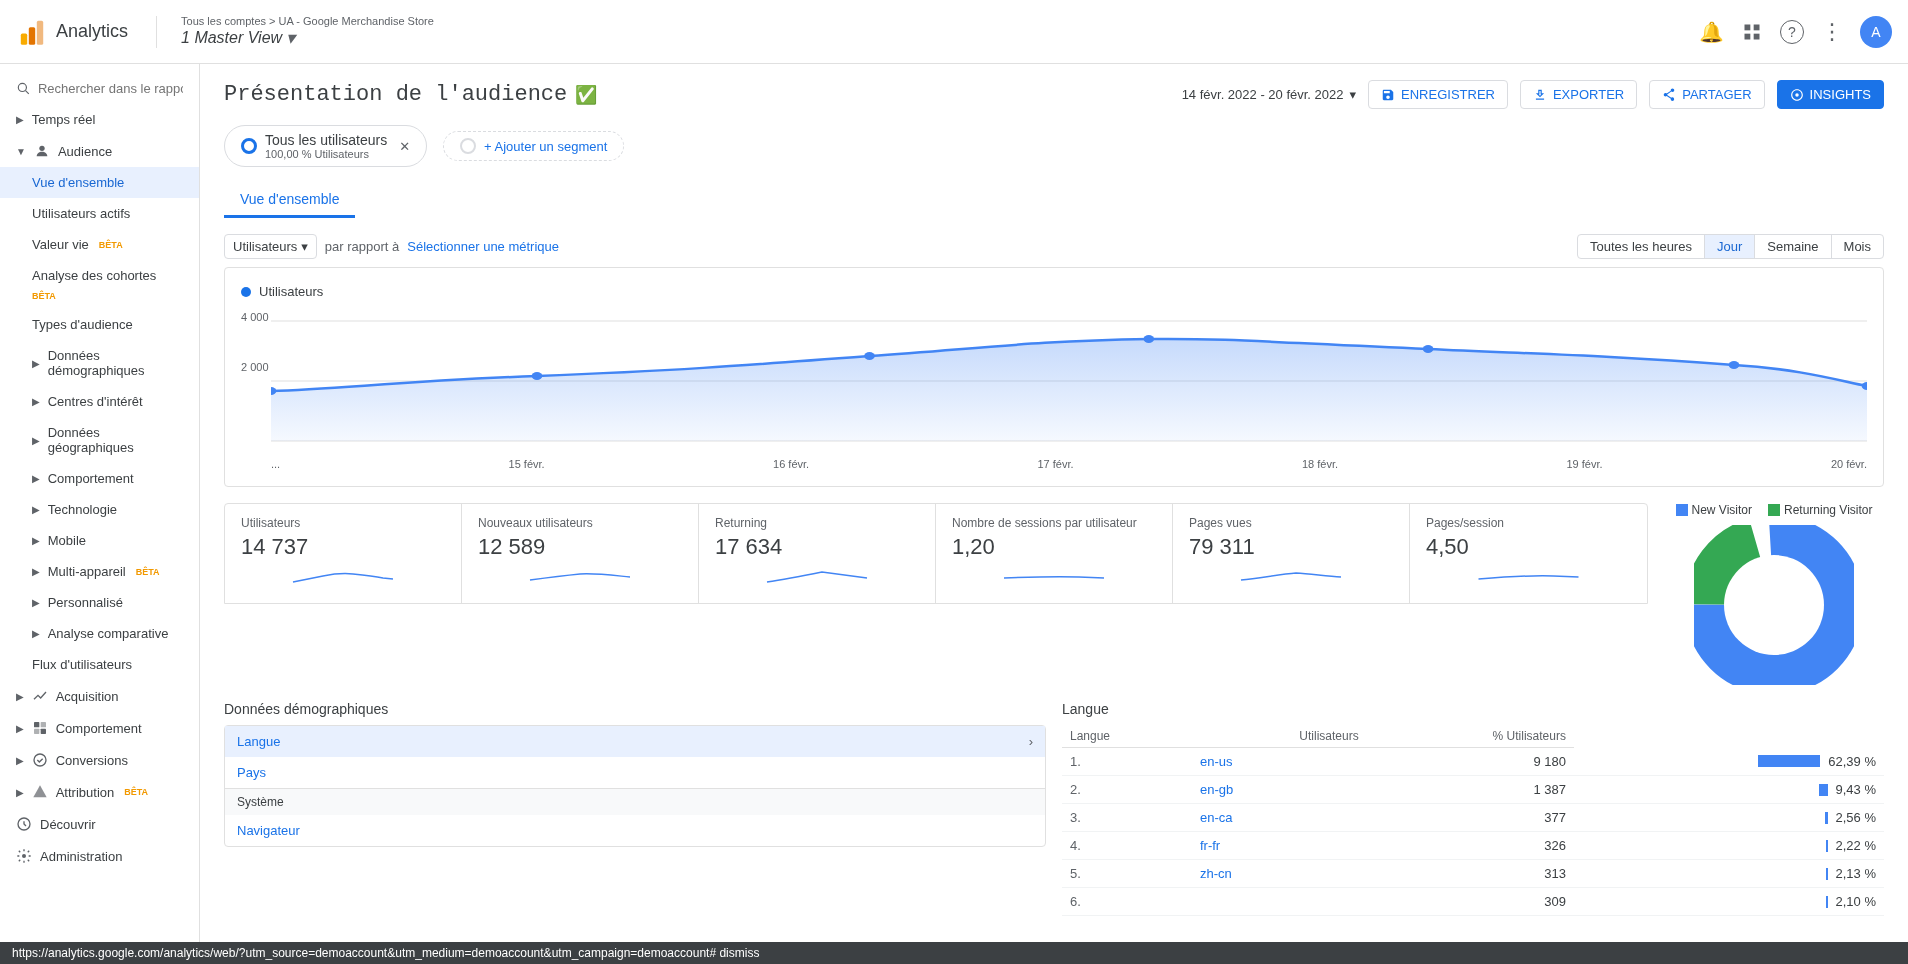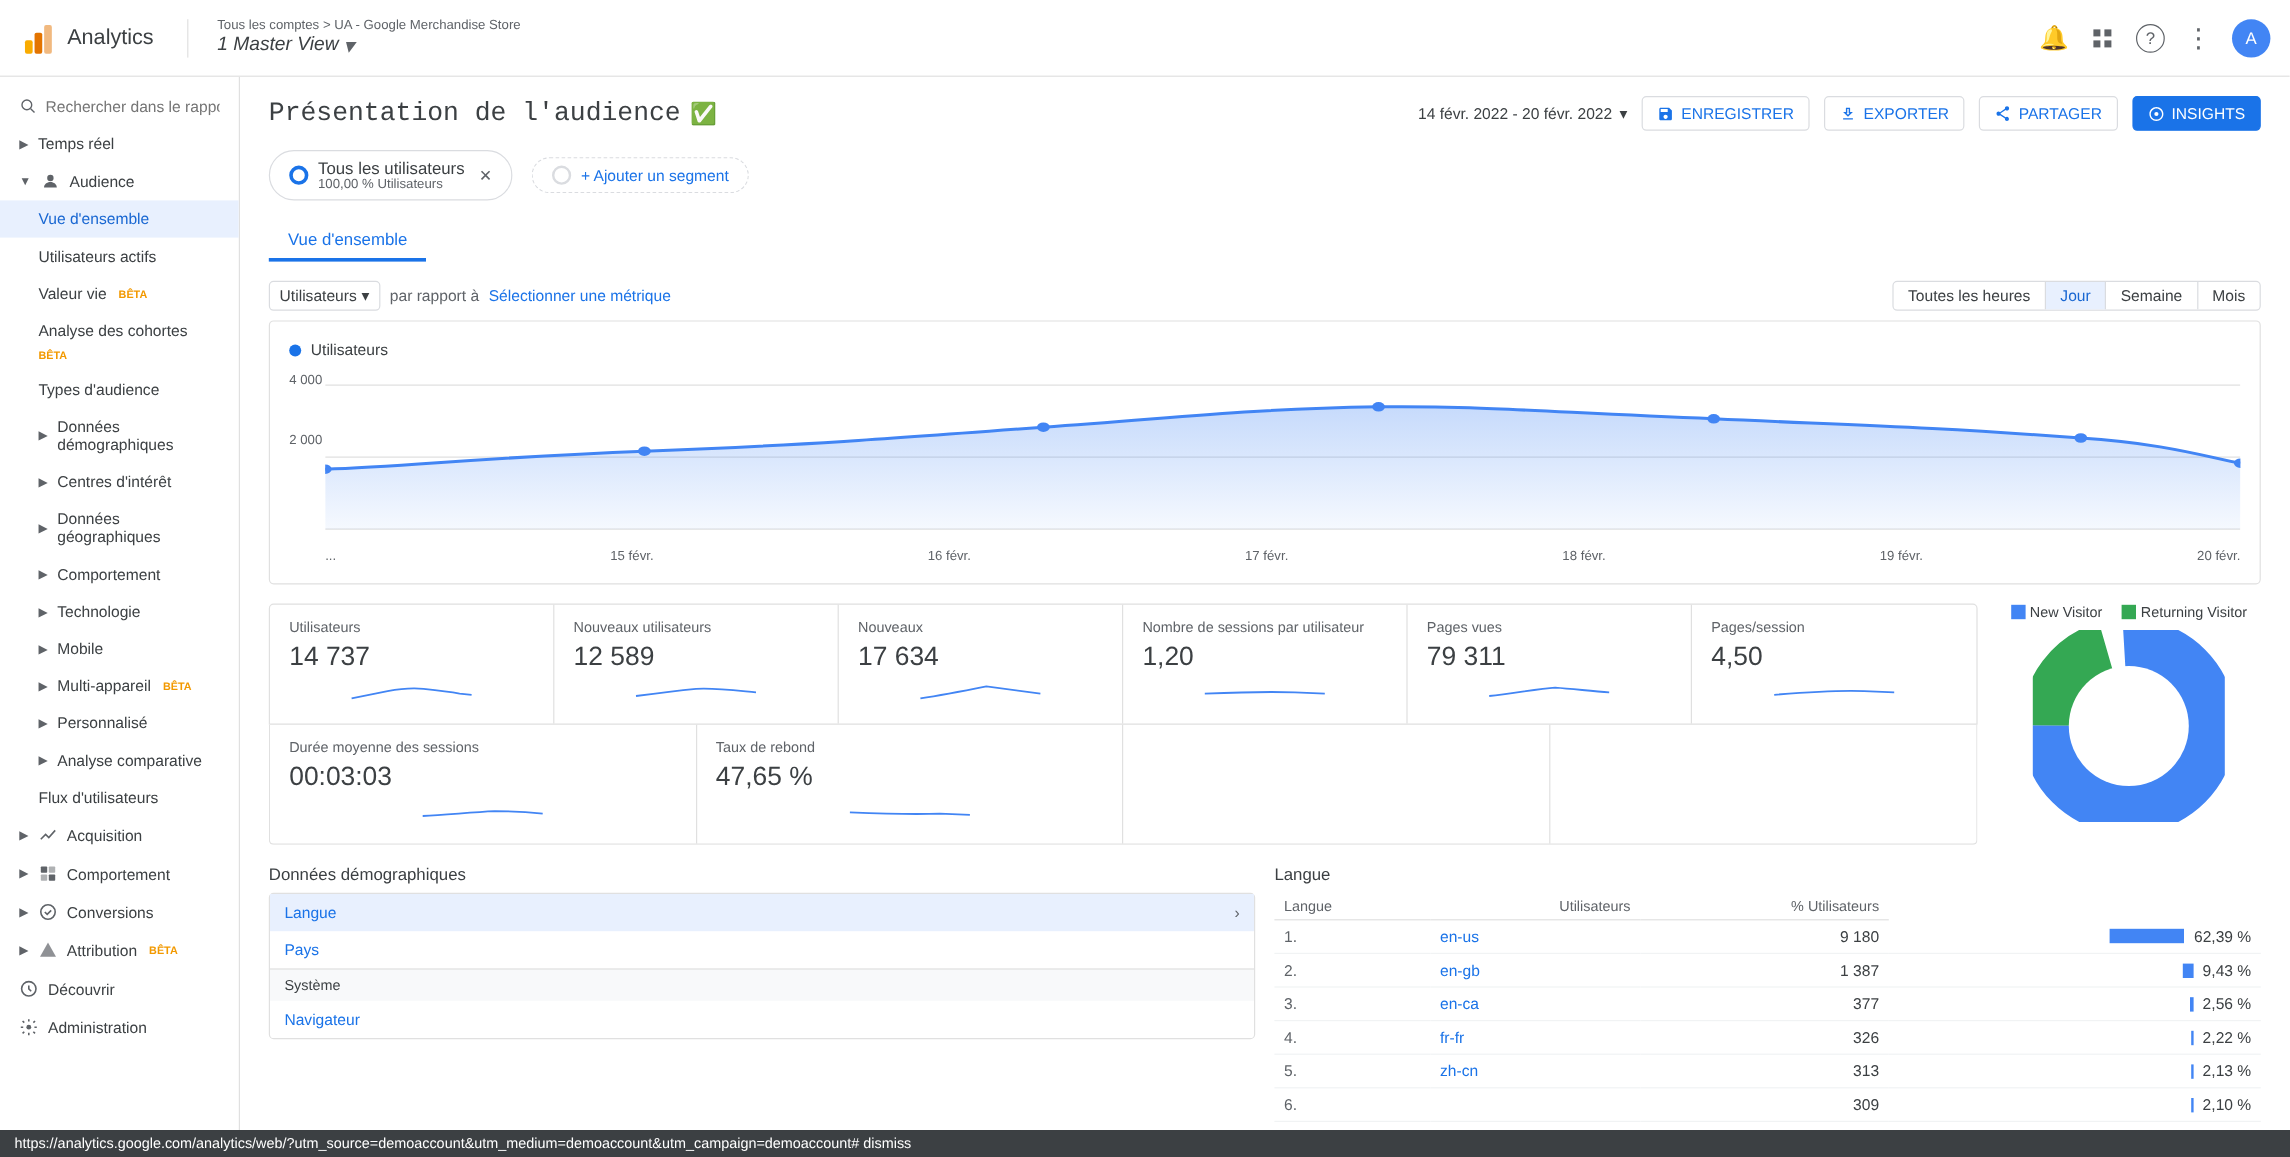--- a/index.html
+++ b/index.html
@@ -408,21 +408,21 @@
               </svg>
           </div>
           <div style="padding:12px 16px; border-right:1px solid #e0e0e0;">
             <div style="font-size:12px; color:#5f6368;">Nouveaux utilisateurs</div>
             <div style="font-size:22px; font-weight:400; color:#3c4043; margin:4px 0;">12 589</div>
             <svg width="100%" height="24" viewBox="0 0 100 24">
                 <path d="M0,16 C15,14 30,12 50,10 C65,9 80,11 100,13" fill="none" stroke="#4285f4" stroke-width="1.5"></path>
               </svg>
           </div>
           <div style="padding:12px 16px; border-right:1px solid #e0e0e0;">
-            <div style="font-size:12px; color:#5f6368;">Nouveaux</div>
+            <div style="font-size:12px; color:#5f6368;">Returning</div>
             <div style="font-size:22px; font-weight:400; color:#3c4043; margin:4px 0;">17 634</div>
             <svg width="100%" height="24" viewBox="0 0 100 24">
                 <path d="M0,18 C20,15 40,11 55,8 C70,10 85,12 100,14" fill="none" stroke="#4285f4" stroke-width="1.5"></path>
               </svg>
           </div>
           <div style="padding:12px 16px; border-right:1px solid #e0e0e0;">
             <div style="font-size:12px; color:#5f6368;">Nombre de sessions par utilisateur</div>
             <div style="font-size:22px; font-weight:400; color:#3c4043; margin:4px 0;">1,20</div>
             <svg width="100%" height="24" viewBox="0 0 100 24">
                 <path d="M0,14 C25,13 50,12 75,13 L100,14" fill="none" stroke="#4285f4" stroke-width="1.5"></path>
@@ -437,38 +437,20 @@
           </div>
           <div style="padding:12px 16px;">
             <div style="font-size:12px; color:#5f6368;">Pages/session</div>
             <div style="font-size:22px; font-weight:400; color:#3c4043; margin:4px 0;">4,50</div>
             <svg width="100%" height="24" viewBox="0 0 100 24">
                 <path d="M0,15 C25,13 50,11 75,12 L100,13" fill="none" stroke="#4285f4" stroke-width="1.5"></path>
               </svg>
           </div>
         </div>
 
-        <div style="display:grid; grid-template-columns:repeat(4,1fr); border:1px solid #e0e0e0; border-top:none; border-radius:0 0 4px 4px;">
-          <div style="padding:12px 16px; border-right:1px solid #e0e0e0;">
-            <div style="font-size:12px; color:#5f6368;">Durée moyenne des sessions</div>
-            <div style="font-size:22px; font-weight:400; color:#3c4043; margin:4px 0;">00:03:03</div>
-            <svg width="100%" height="24" viewBox="0 0 100 24">
-                <path d="M0,16 C20,15 40,13 60,12 C80,12 90,13 100,14" fill="none" stroke="#4285f4" stroke-width="1.5"></path>
-              </svg>
-          </div>
-          <div style="padding:12px 16px; border-right:1px solid #e0e0e0;">
-            <div style="font-size:12px; color:#5f6368;">Taux de rebond</div>
-            <div style="font-size:22px; font-weight:400; color:#3c4043; margin:4px 0;">47,65 %</div>
-            <svg width="100%" height="24" viewBox="0 0 100 24">
-                <path d="M0,13 C25,14 50,15 75,14 L100,15" fill="none" stroke="#4285f4" stroke-width="1.5"></path>
-              </svg>
-          </div>
-          <div style="padding:12px 16px; border-right:1px solid #e0e0e0;"></div>
-          <div style="padding:12px 16px;"></div>
-        </div>
       </div>
 
       <div style="width:220px; display:flex; flex-direction:column; align-items:center;">
         <div style="display:flex; gap:16px; margin-bottom:8px; font-size:12px;">
           <div style="display:flex; align-items:center; gap:4px;">
             <div style="width:12px; height:12px; background:#4285f4;"></div>
             <span>New Visitor</span>
           </div>
           <div style="display:flex; align-items:center; gap:4px;">
             <div style="width:12px; height:12px; background:#34a853;"></div>

